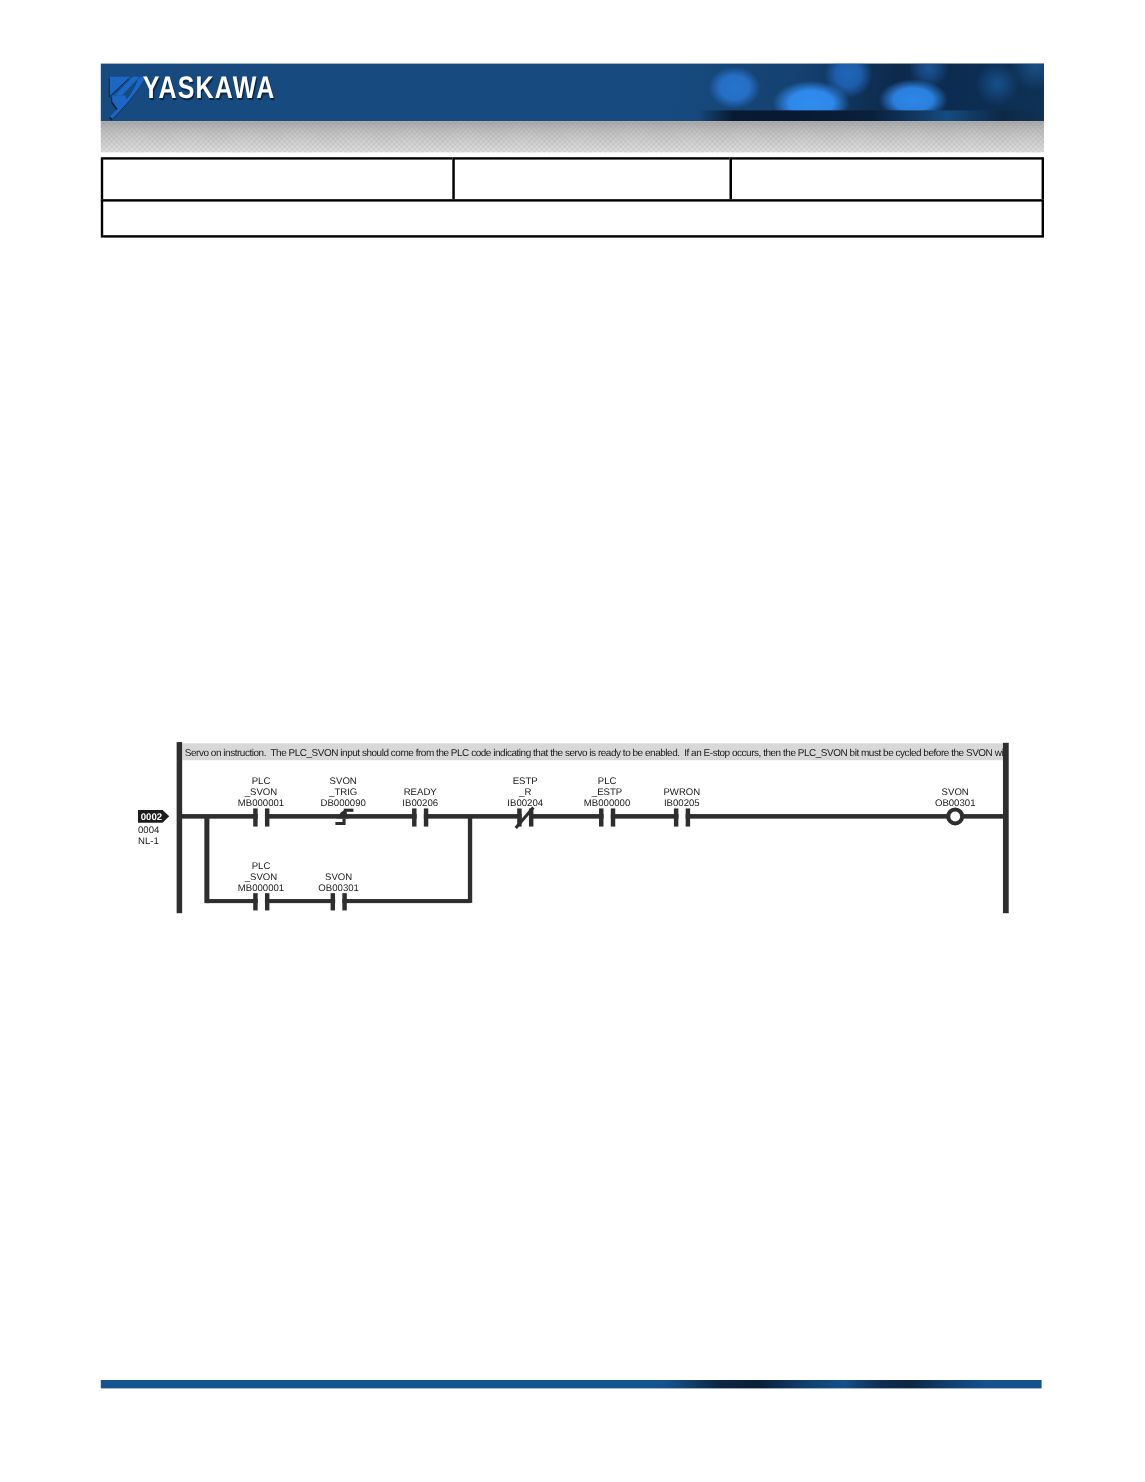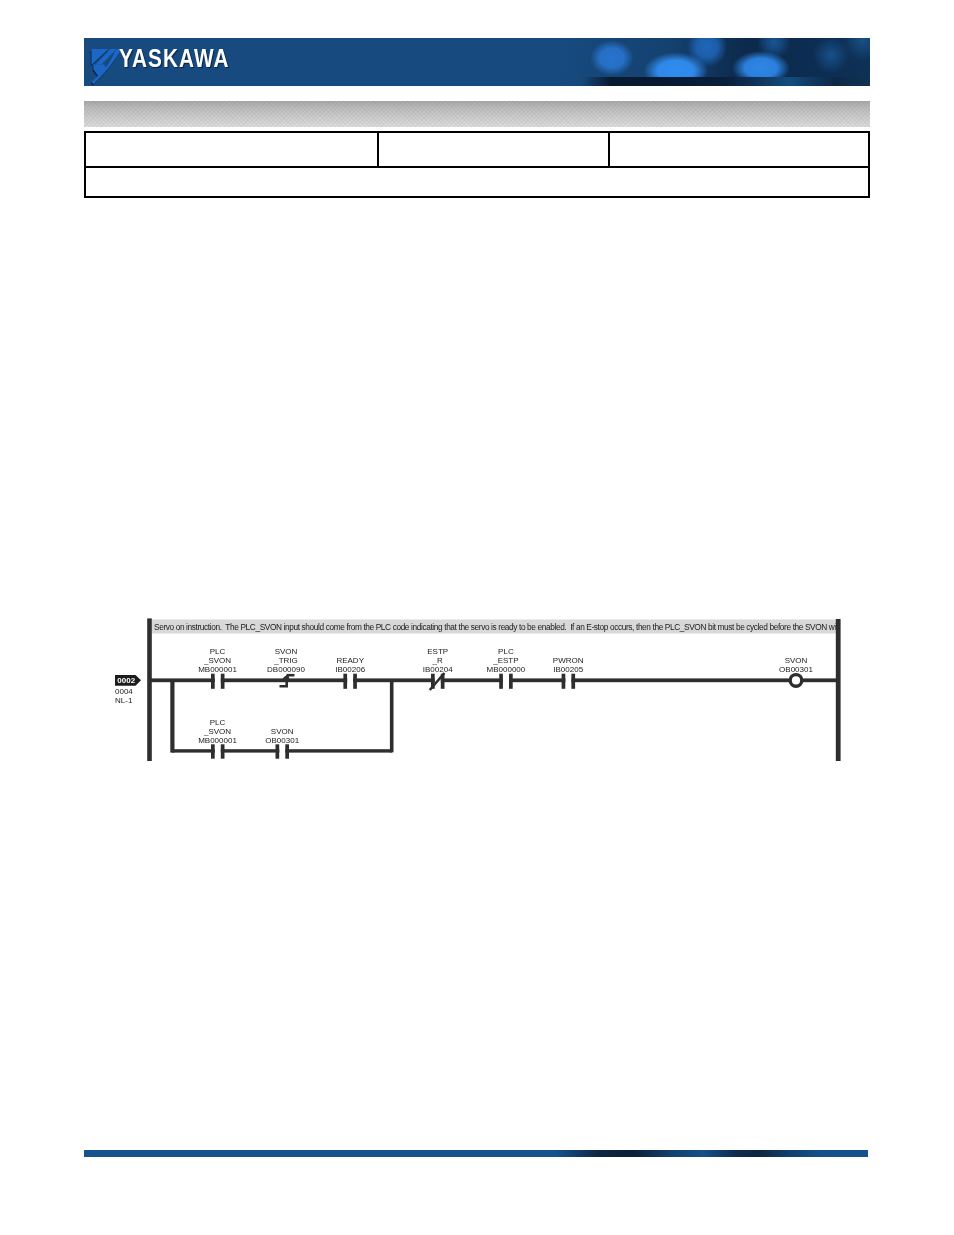--- a/index.html
+++ b/index.html
@@ -4,21 +4,21 @@
 <style>
   html,body{margin:0;padding:0;background:#ffffff;}
   #page{position:relative;width:954px;height:1235px;background:#ffffff;overflow:hidden;
         font-family:"Liberation Sans",sans-serif;}
   .abs{position:absolute;}
 </style>
 </head>
 <body>
 <div id="page">
 
-  <div class="abs" id="banner" style="left:84px;top:38px;width:786px;height:48px;background:#174b80;overflow:hidden;">
+  <div class="abs" id="banner" style="left:84px;top:53px;width:786px;height:48px;background:#174b80;overflow:hidden;">
 
     <div class="abs" id="bokeh" style="left:470px;top:0;width:316px;height:48px;background:
       radial-gradient(ellipse 27px 22px at 58px 20px,  rgba(40,118,210,.95) 0%, rgba(40,118,210,.85) 45%, rgba(40,118,210,0) 80%),
       radial-gradient(ellipse 38px 22px at 122px 33px, rgba(48,140,240,1) 0%, rgba(48,140,240,.95) 48%, rgba(48,140,240,0) 85%),
       radial-gradient(circle 25px at 153px 9px, rgba(32,104,190,.95) 0%, rgba(32,104,190,.8) 42%, rgba(32,104,190,0) 80%),
       radial-gradient(ellipse 34px 20px at 207px 30px, rgba(46,134,232,1) 0%, rgba(46,134,232,.92) 48%, rgba(46,134,232,0) 85%),
       radial-gradient(circle 21px at 220px 4px,  rgba(28,90,156,.9) 0%, rgba(28,90,156,.55) 38%, rgba(28,90,156,0) 80%),
       radial-gradient(circle 23px at 277px 17px, rgba(25,86,148,.85) 0%, rgba(25,86,148,.45) 38%, rgba(25,86,148,0) 80%),
       radial-gradient(circle 26px at 309px 2px, rgba(34,100,165,.6) 0%, rgba(34,100,165,0) 80%),
       linear-gradient(97deg, rgba(13,42,74,0) 0%, rgba(13,42,74,.3) 36%, rgba(11,36,66,.85) 60%, #0c2c51 78%, #0e3156 100%);"></div>

